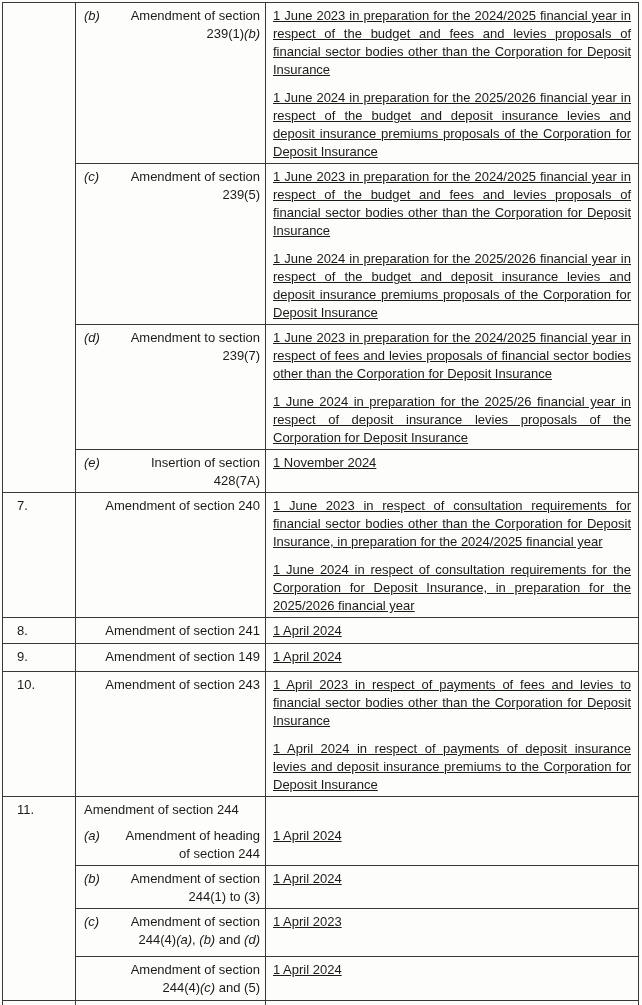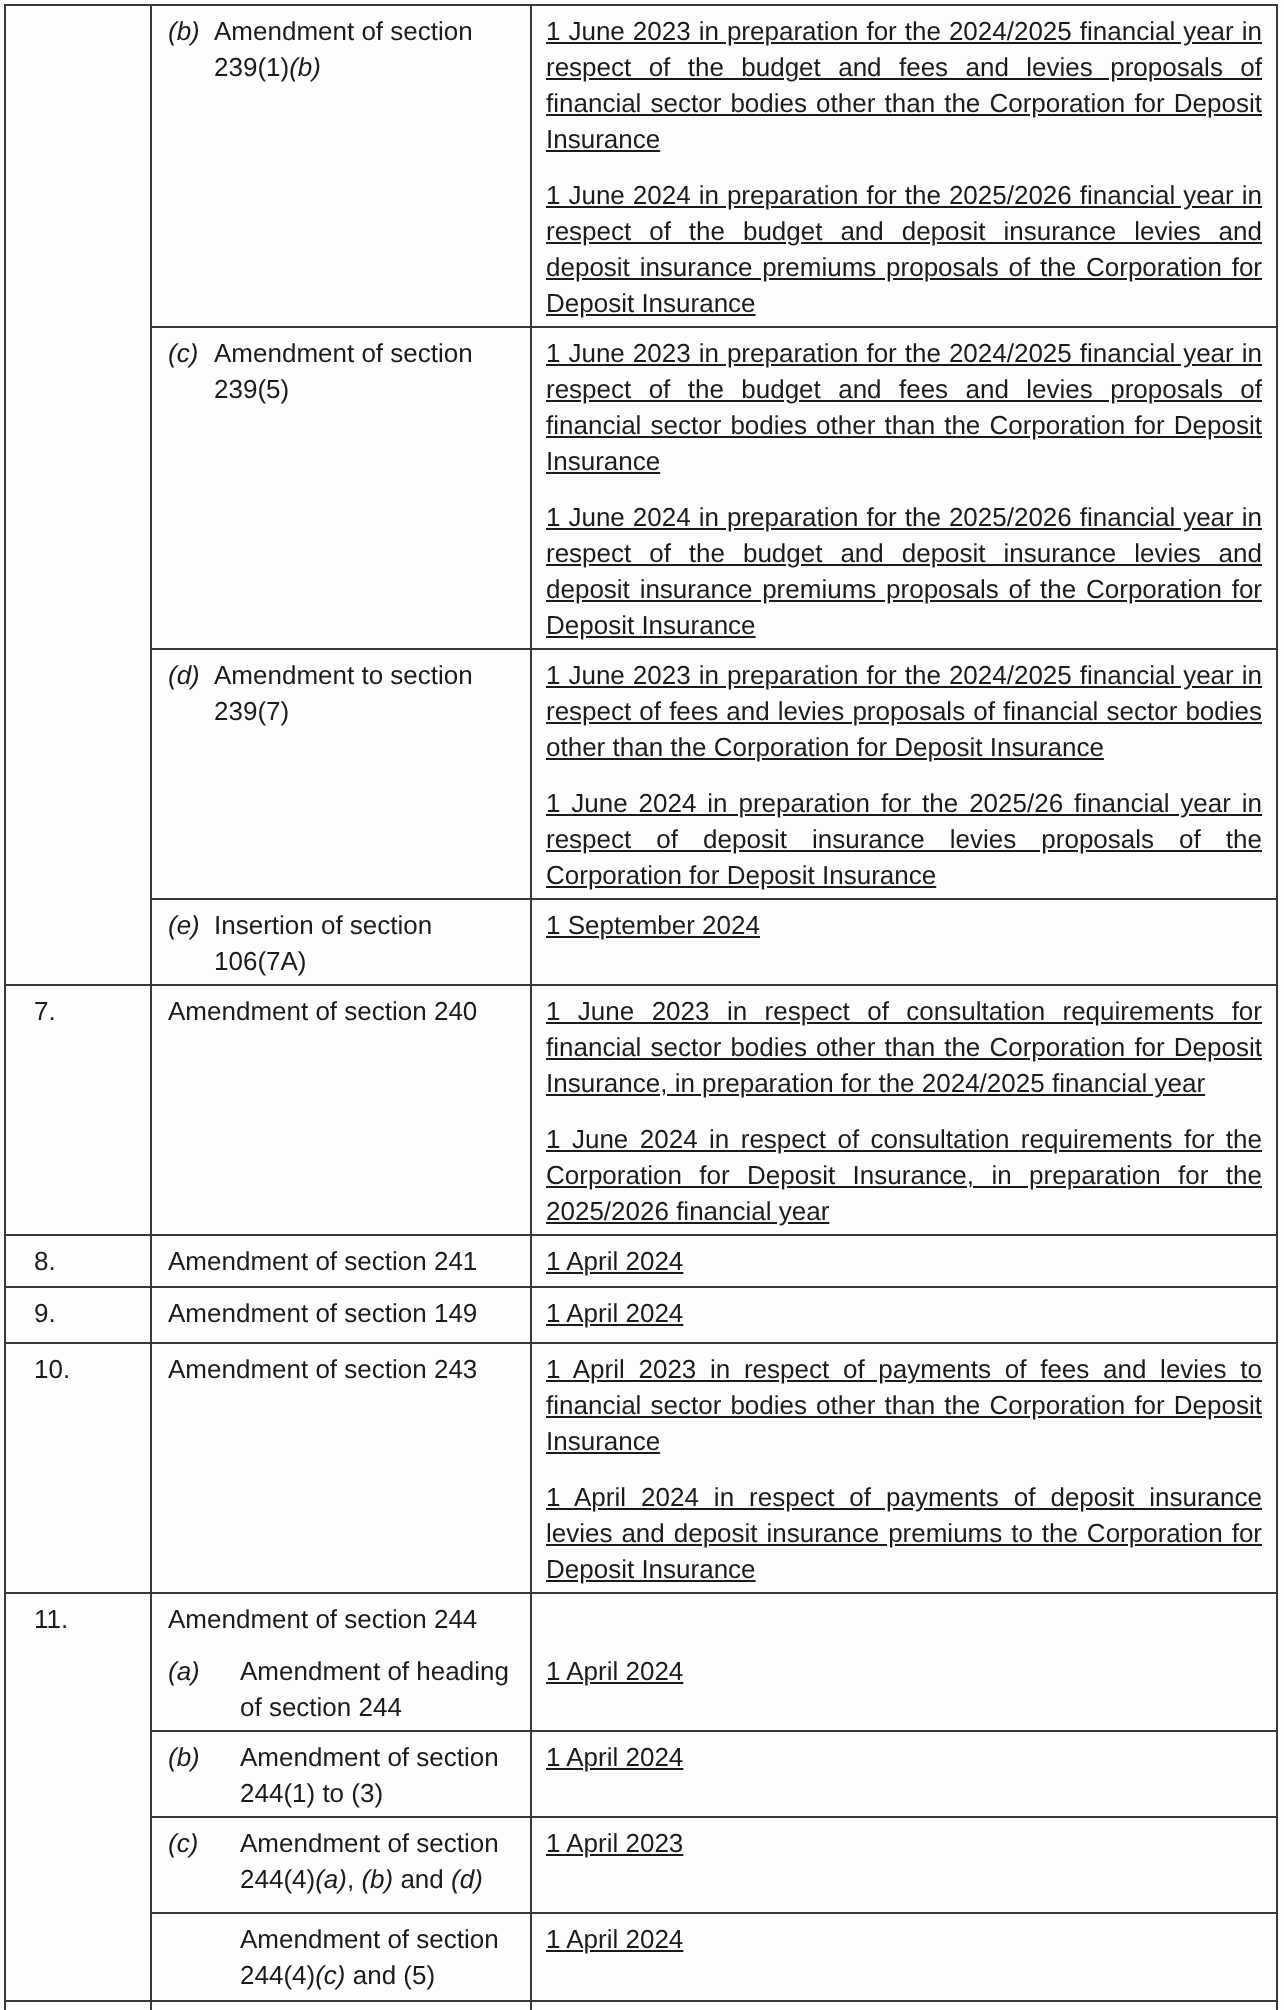--- a/index.html
+++ b/index.html
@@ -38,21 +38,21 @@
   td.col3 { padding: 4px 7px 2px 7px; }
   td.col3.offset { padding-top: 30px; }
   .hdr { margin-bottom: 8px; }
   .desc-line { display: flex; }
   .letter {
     flex: none;
     width: 23px;
     font-style: italic;
   }
   .wide .letter { width: 36px; }
-  .desc-text { flex: 1; min-width: 0; }
+  .desc-text { flex: 1; min-width: 0; text-align: right; }
   em { font-style: italic; }
   td.col3 p {
     margin: 0;
     text-align: justify;
     text-decoration: underline;
   }
   td.col3 p + p { margin-top: 10px; }
 </style>
 </head>
 <body>
@@ -99,25 +99,25 @@
           </td>
           <td class="col3">
             <p>1 June 2023 in preparation for the 2024/2025 financial year in respect of fees and levies proposals of financial sector bodies other than the Corporation for Deposit Insurance</p>
             <p>1 June 2024 in preparation for the 2025/26 financial year in respect of deposit insurance levies proposals of the Corporation for Deposit Insurance</p>
           </td>
         </tr>
         <tr style="height: 39px;">
           <td class="col2">
             <div class="desc-line">
               <span class="letter">(e)</span>
-              <div class="desc-text"><span>Insertion of section 106(7A)</span></div>
-            </div>
-          </td>
-          <td class="col3">
-            <p>1 September 2024</p>
+              <div class="desc-text"><span>Insertion of section 428(7A)</span></div>
+            </div>
+          </td>
+          <td class="col3">
+            <p>1 November 2024</p>
           </td>
         </tr>
         <tr style="height: 121px;">
           <td class="col1">7.</td>
           <td class="col2">
             <div class="desc-text"><span>Amendment of section 240</span></div>
           </td>
           <td class="col3">
             <p>1 June 2023 in respect of consultation requirements for financial sector bodies other than the Corporation for Deposit Insurance, in preparation for the 2024/2025 financial year</p>
             <p>1 June 2024 in respect of consultation requirements for the Corporation for Deposit Insurance, in preparation for the 2025/2026 financial year</p>

